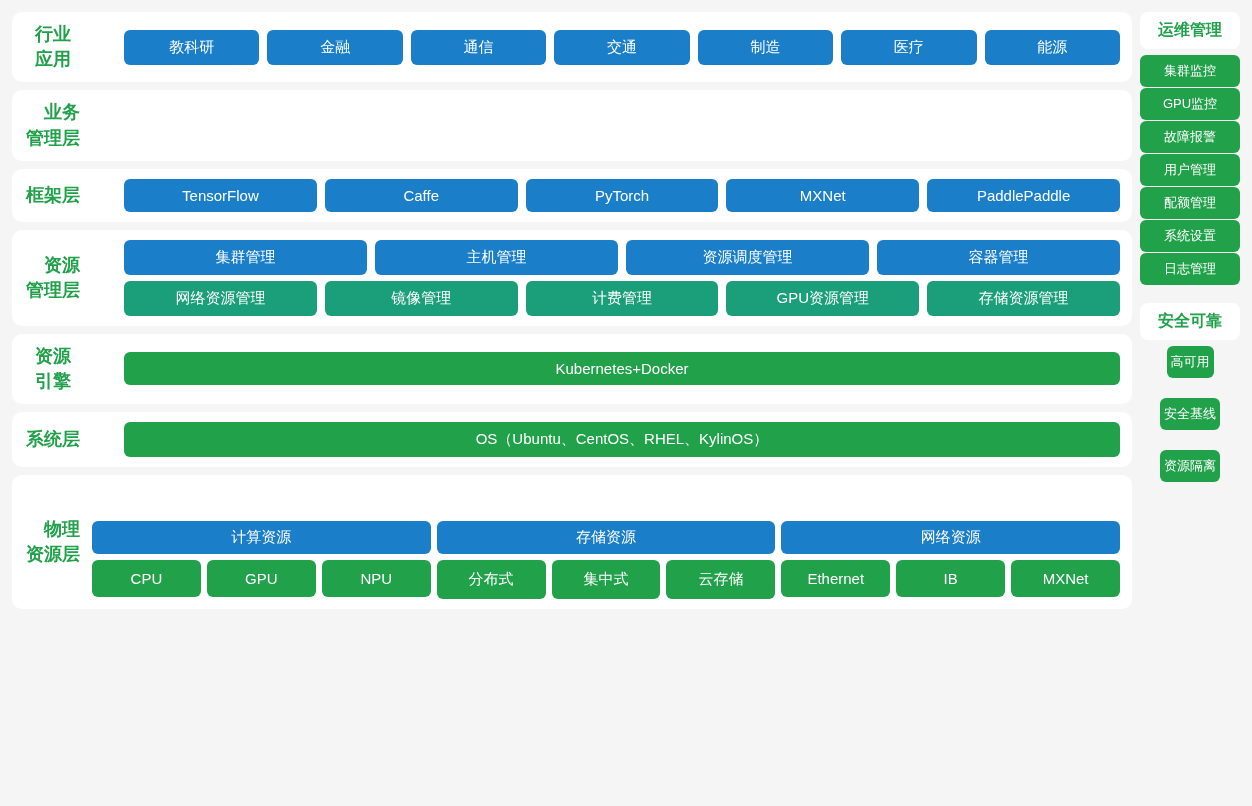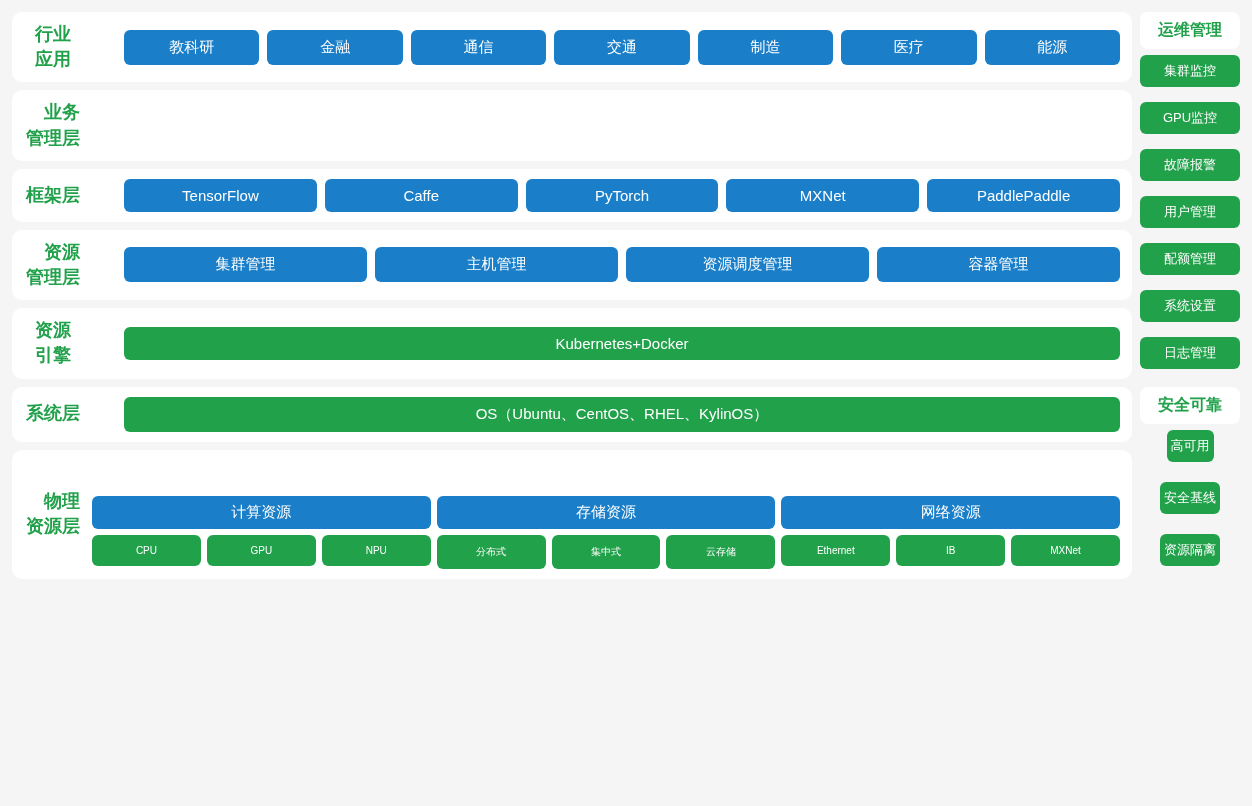--- a/index.html
+++ b/index.html
@@ -131,21 +131,21 @@
       display: flex;
       flex-direction: row;
       gap: 6px;
     }
     .phys-sub-chip {
       flex: 1;
       background: #22a14b;
       border-radius: 6px;
       color: #fff;
       text-align: center;
-      font-size: 10px;
+      font-size: 15px;
       font-weight: 500;
       padding: 10px 4px;
     }
   </style>
 </head>
 <body>
 
 <div class="outer">
   <div class="main-area">
 
@@ -186,20 +186,27 @@
 
     <div class="section-row">
       <div class="section-label">资源
 管理层</div>
       <div class="section-content">
         <div class="chip-row">
         <div class="chip chip-blue">集群管理</div>
             <div class="chip chip-blue">主机管理</div>
             <div class="chip chip-blue">资源调度管理</div>
             <div class="chip chip-blue">容器管理</div>
+          </div>
+        <div class="chip-row">
+        <div class="chip chip-teal">网络资源管理</div>
+            <div class="chip chip-teal">镜像管理</div>
+            <div class="chip chip-teal">计费管理</div>
+            <div class="chip chip-teal">GPU资源管理</div>
+            <div class="chip chip-teal">存储资源管理</div>
           </div>
       </div>
     </div>
 
     <div class="section-row">
       <div class="section-label">资源
 引擎</div>
       <div class="section-content">
         <div class="chip-row">
           <div class="chip chip-green">Kubernetes+Docker</div>
@@ -244,21 +251,21 @@
               <div class="phys-sub-chip">MXNet</div>
             </div>
         </div>
       </div>
     </div>
 
   </div>
 
   <div class="right-panel">
     <div class="right-section-title">运维管理</div>
-    <div style="display: flex; flex-direction: column; gap: 15px;">
+    <div style="display: flex; flex-direction: column; gap: 1px;">
     <div class="right-chip">集群监控</div>
         <div class="right-chip">GPU监控</div>
         <div class="right-chip">故障报警</div>
         <div class="right-chip">用户管理</div>
         <div class="right-chip">配额管理</div>
         <div class="right-chip">系统设置</div>
         <div class="right-chip">日志管理</div>
       </div>
     <div class="right-divider"></div>
     <div class="right-section-title">安全可靠</div>

